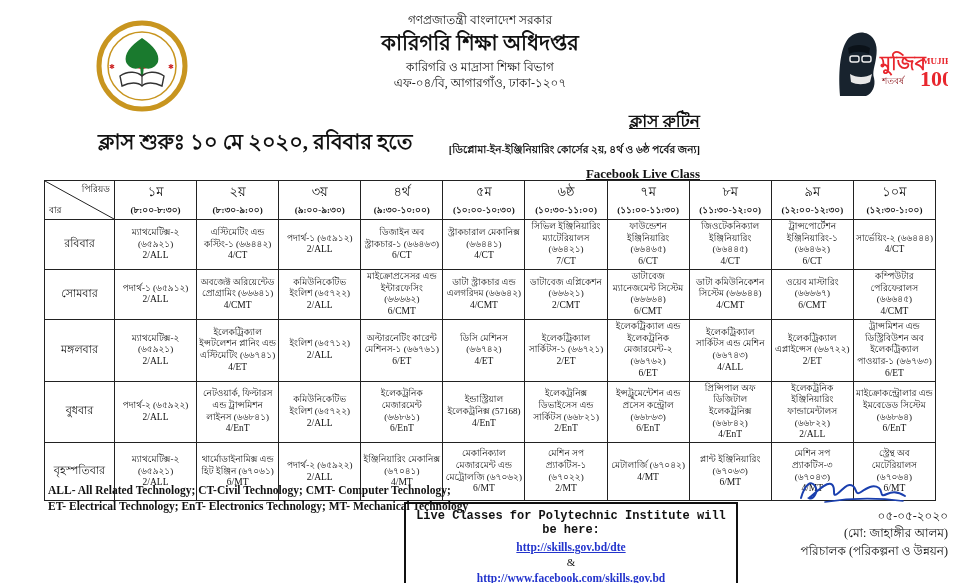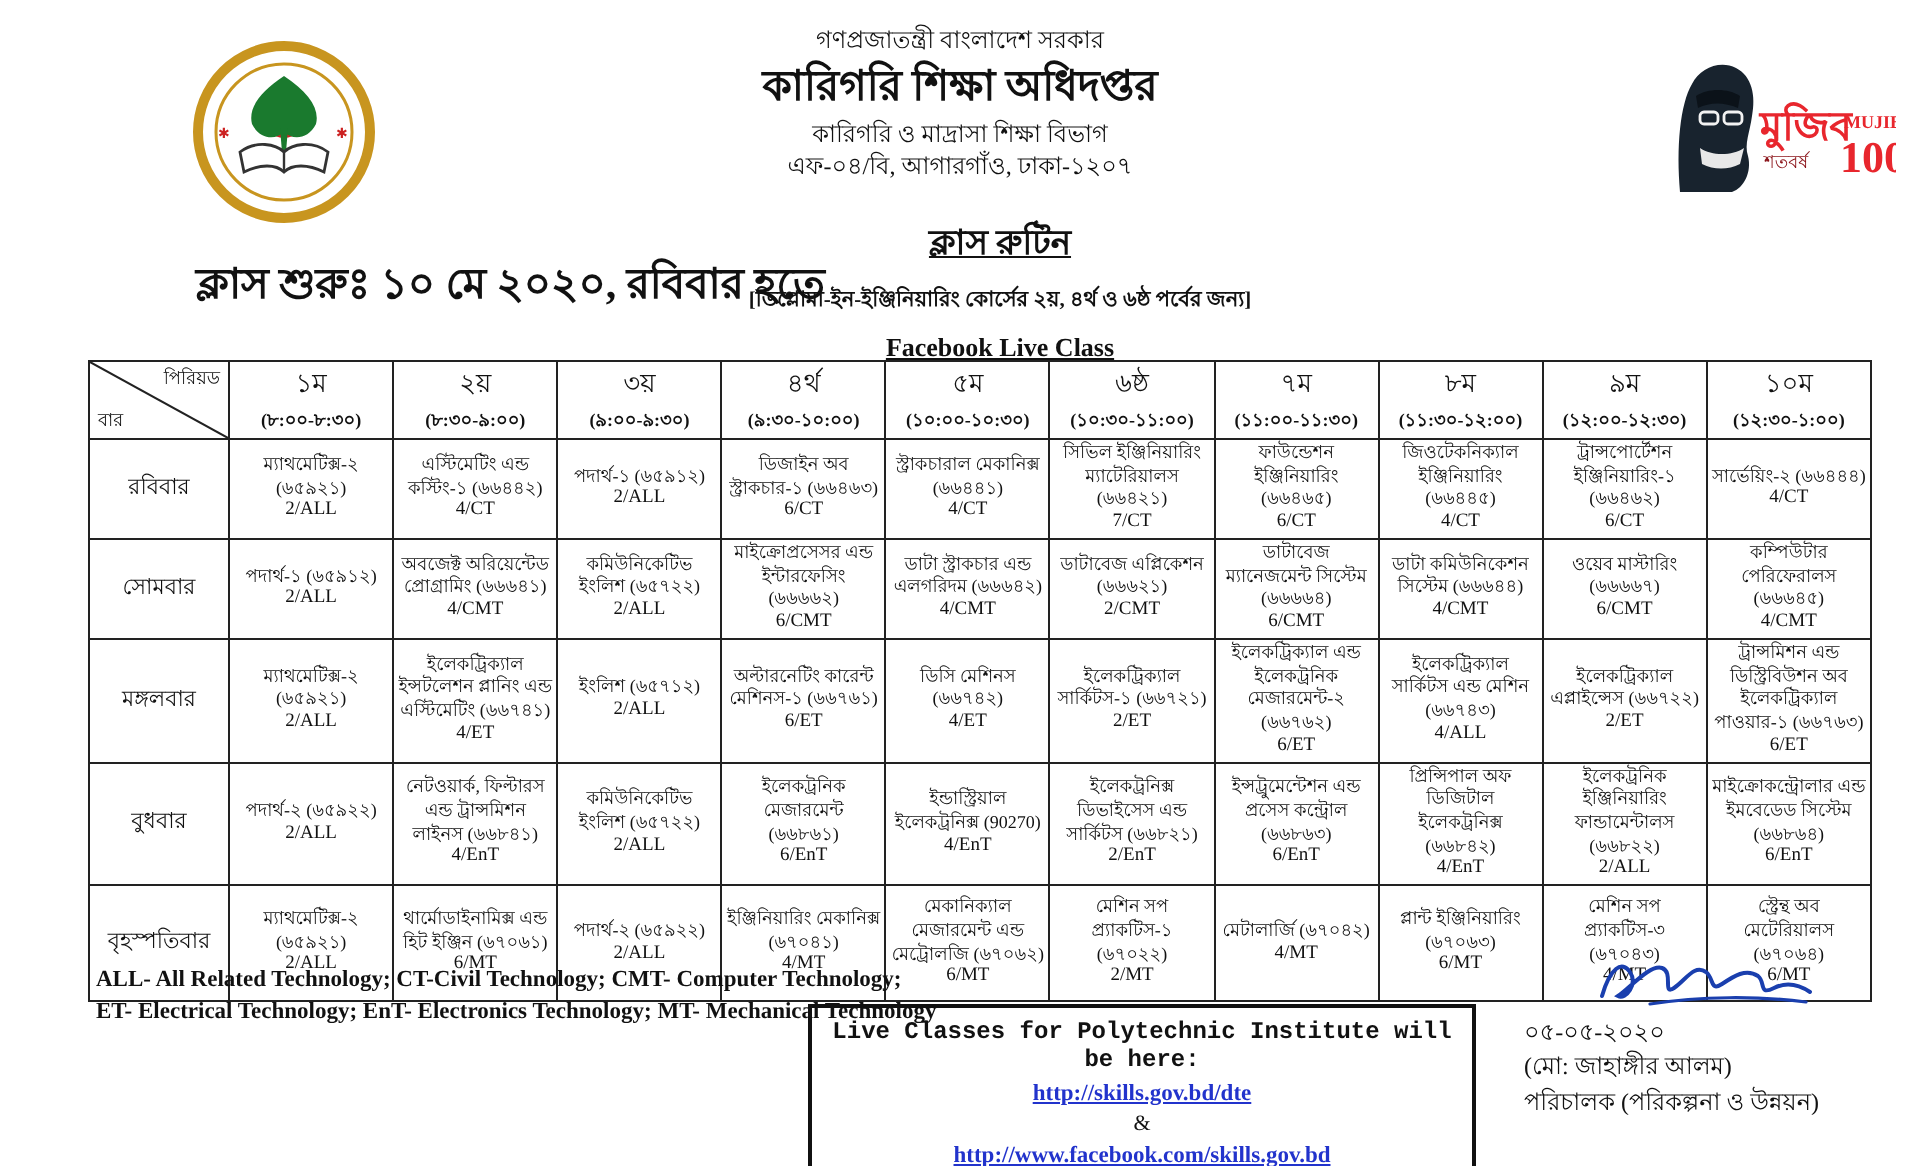--- a/index.html
+++ b/index.html
@@ -9,21 +9,21 @@
     font-family:"Liberation Serif","DejaVu Serif",serif;
   }
   
   .gov-header{position:absolute;left:0;top:12px;width:100%;text-align:center;line-height:1.35;}
   .gov-header .small{font-size:12px;}
   .gov-header .dept{font-size:21px;font-weight:bold;margin:1px 0;}
   .seal-logo{position:absolute;left:96px;top:20px;width:92px;height:92px;}
   .mujib-logo{position:absolute;left:830px;top:18px;width:118px;height:88px;}
   
   .start-text{position:absolute;left:98px;top:126px;font-size:21px;font-weight:bold;text-align:center;}
-  .routine-block{position:absolute;left:300px;top:108px;width:400px;text-align:center;}
+  .routine-block{position:absolute;left:300px;top:108px;width:400px;text-align:right;}
   .routine-title{font-size:17px;font-weight:bold;text-decoration:underline;display:inline-block;}
   .routine-sub{font-size:10.5px;font-weight:bold;margin-top:6px;}
   .fb-title{font-size:13px;font-weight:bold;text-decoration:underline;margin-top:7px;}
   
   .routine-table{
     position:absolute;left:44px;top:180px;width:892px;
     border-collapse:collapse;table-layout:fixed;
   }
   .routine-table col.day-col{width:70px;}
   .routine-table th,.routine-table td{
@@ -42,21 +42,21 @@
   .c-bot{position:absolute;left:4px;bottom:1px;font-size:9px;}
   
   .abbr{position:absolute;left:48px;top:483px;font-size:11.5px;font-weight:600;line-height:1.35;}
   .live-box{
     position:absolute;left:404px;top:502px;width:322px;
     border:2px solid #111;text-align:center;padding:5px 4px 7px 4px;
   }
   .live-box .lb-title{font-size:12px;font-weight:bold;font-family:Liberation Mono, monospace;}
   .live-box a{font-size:11.5px;font-weight:bold;color:#2233cc;text-decoration:underline;display:inline-block;margin-top:2px;}
   .live-box .amp{font-size:11px;margin-top:1px;}
-  .sign-block{position:absolute;left:762px;top:474px;width:186px;text-align:left;}
+  .sign-block{position:absolute;left:762px;top:474px;width:186px;text-align:right;}
   .sign-svg{width:120px;height:34px;display:block;margin:0 auto;}
   .sign-block .line{font-size:12px;line-height:1.45;}
 </style>
 </head>
 <body>
 
 <div class="gov-header">
   <div class="small">গণপ্রজাতন্ত্রী বাংলাদেশ সরকার</div>
   <div class="dept">কারিগরি শিক্ষা অধিদপ্তর</div>
   <div class="small">কারিগরি ও মাদ্রাসা শিক্ষা বিভাগ</div>
@@ -301,21 +301,21 @@
         </td>
         <td>
           <div class="subj">কমিউনিকেটিভ ইংলিশ (৬৫৭২২)</div>
           <div class="grp">2/ALL</div>
         </td>
         <td>
           <div class="subj">ইলেকট্রনিক মেজারমেন্ট (৬৬৮৬১)</div>
           <div class="grp">6/EnT</div>
         </td>
         <td>
-          <div class="subj">ইন্ডাস্ট্রিয়াল ইলেকট্রনিক্স (90270)</div>
+          <div class="subj">ইন্ডাস্ট্রিয়াল ইলেকট্রনিক্স (57168)</div>
           <div class="grp">4/EnT</div>
         </td>
         <td>
           <div class="subj">ইলেকট্রনিক্স ডিভাইসেস এন্ড সার্কিটস (৬৬৮২১)</div>
           <div class="grp">2/EnT</div>
         </td>
         <td>
           <div class="subj">ইন্সট্রুমেন্টেশন এন্ড প্রসেস কন্ট্রোল (৬৬৮৬৩)</div>
           <div class="grp">6/EnT</div>
         </td>

